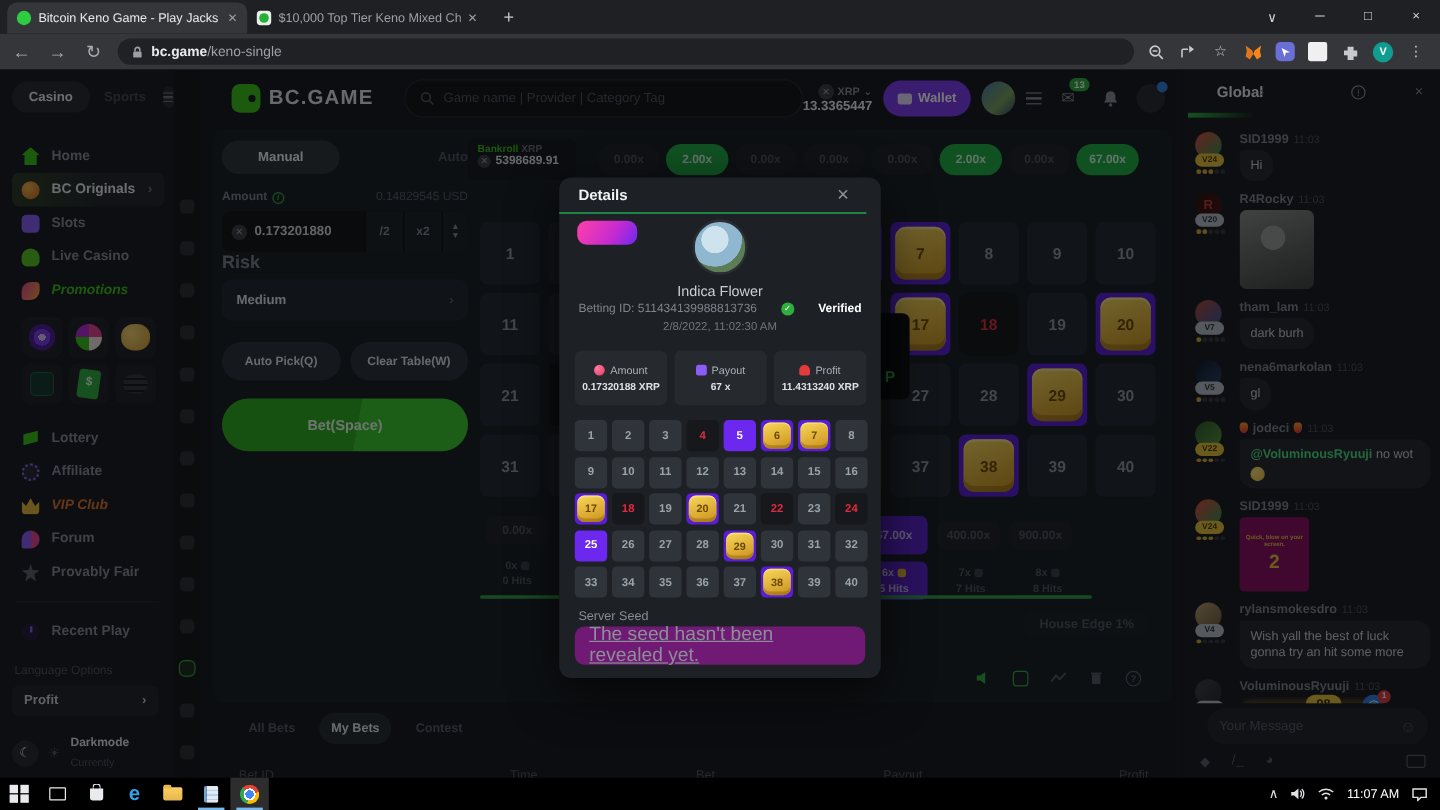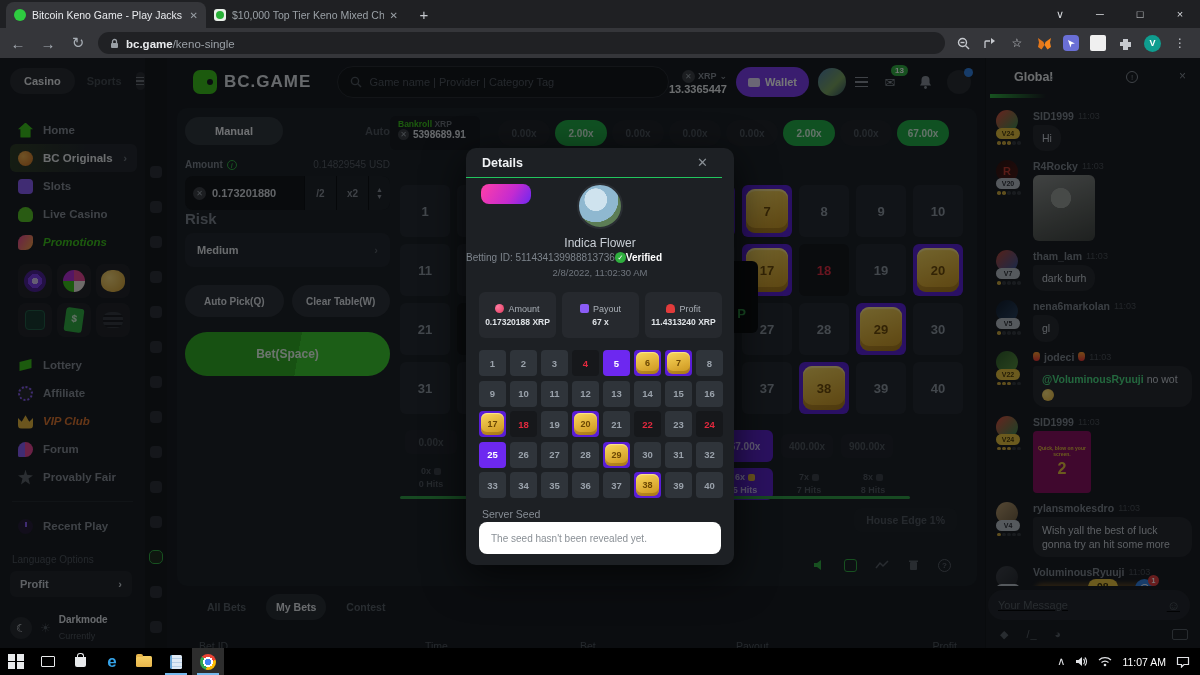--- a/index.html
+++ b/index.html
@@ -198,58 +198,58 @@
 .emoji-flushed { width:12px; height:12px; border-radius:50%; background:radial-gradient(circle at 35% 35%,#ffe27a,#e8b73a); flex:none; }
 .gifbox { width:62px; height:66px; border-radius:6px; background:radial-gradient(circle at 45% 35%,#9a9d98 0 18%,transparent 19%),linear-gradient(160deg,#8a8d8a,#5c5f5a 60%,#3f423e); }
 .cardbox { width:58px; height:62px; border-radius:4px; background:#8a0d5e; display:flex; flex-direction:column; align-items:center; justify-content:center; gap:3px; padding:4px; }
 .cardtxt { color:#e8c23a; font-size:5px; font-weight:bold; text-align:center; }
 .cardnum { color:#e8c23a; font-size:16px; font-weight:bold; }
 .rxwrap { position:relative; width:150px; height:26px; }
 .rblur { position:absolute; left:0; top:2px; width:120px; height:20px; background:#5c431f; border-radius:10px; filter:blur(2px); opacity:.85; }
 .rpill { position:absolute; left:55px; top:-2px; background:#e8c23a; border-radius:10px; padding:2px 9px; color:#3a2c05; font-weight:bold; font-size:10.5px; }
 .rat { position:absolute; left:102px; top:-2px; width:19px; height:19px; border-radius:50%; background:#2f7fe0; color:#fff; font-size:10px; font-weight:bold; text-align:center; line-height:19px; }
 .rbadge { position:absolute; top:-4px; right:-5px; width:11px; height:11px; border-radius:50%; background:#e23b3b; color:#fff; font-size:7px; font-weight:bold; text-align:center; line-height:11px; }
-.chat-input { position:absolute; left:2px; right:10px; bottom:28px; height:30px; background:#202328; border-radius:16px; display:flex; align-items:center; padding:0 10px;text-decoration:underline; }
+.chat-input { position:absolute; left:20px; right:10px; bottom:28px; height:30px; background:#202328; border-radius:16px; display:flex; align-items:center; padding:0 10px; }
 .chat-input input { flex:1; background:transparent; border:none; outline:none; color:#c8cdd3; font-size:11px; font-family:inherit; }
 .chat-input input::placeholder { color:#565c63; }
 .smiley { color:#565c63; font-size:13px; }
 .chat-foot { position:absolute; left:14px; right:12px; bottom:5px; height:18px; display:flex; align-items:center; gap:18px; }
 .cfi { color:#565c63; font-size:11px; }
 .cfi-kbd { margin-left:auto; width:16px; height:11px; border:1.5px solid #565c63; border-radius:2px; }
 
 
 .dim { position:absolute; inset:0; background:rgba(4,5,7,.55); z-index:40; }
 .modal { position:absolute; left:466px; top:90px; width:268px; height:417px; background:#1d2024; border-radius:10px; z-index:50; box-shadow:0 12px 40px rgba(0,0,0,.7); }
 .mod-head { position:absolute; top:0; left:0; right:12px; height:30px; border-bottom:1px solid #22c55e; }
 .mod-title { position:absolute; left:16px; top:8px; color:#f0f2f4; font-size:12.5px; font-weight:bold; }
 .mod-close { position:absolute; right:14px; top:7px; color:#8a9096; font-size:13px; }
 .banner-blob { position:absolute; left:15px; top:36px; width:50px; height:20px; border-radius:8px; background:linear-gradient(120deg,#ff3fa8,#c52bd0 60%,#6d28f0); }
 .mod-avatar { position:absolute; left:111px; top:35px; width:46px; height:46px; border-radius:50%; background:radial-gradient(circle at 40% 35%,#cfe3ee 0 30%,#8fb8d0 31% 60%,#5c7d55 61%); border:2px solid #2a2e33; }
 .mod-name { position:absolute; top:88px; left:0; right:0; text-align:center; color:#c9cfd6; font-size:12px; }
-.mod-betrow { position:absolute; top:104px; left:0; right:0; display:flex; align-items:center; justify-content:flex-start; gap:0; }
+.mod-betrow { position:absolute; top:104px; left:0; right:0; display:flex; align-items:center; justify-content:center; gap:20px; }
 .mod-bet { color:#7d848c; font-size:10px; }
 .vshield { width:11px; height:11px; border-radius:50%; background:#2fae3e; color:#fff; font-size:7px; text-align:center; line-height:11px; }
 .vtext { color:#fff; font-size:10px; font-weight:bold; }
 .mod-date { position:absolute; top:119px; left:0; right:0; text-align:center; color:#70767e; font-size:9.5px; }
 .stats { position:absolute; left:13px; top:144px; display:flex; gap:6px; }
 .stat { width:77px; height:46px; background:#26292e; border-radius:6px; display:flex; flex-direction:column; align-items:center; justify-content:center; gap:3px; }
 .stat-l { display:flex; align-items:center; gap:4px; color:#aab0b7; font-size:9px; }
 .stat-v { color:#dfe3e7; font-size:8.5px; font-weight:bold; }
 .sic { width:9px; height:9px; border-radius:2px; }
 .sic-coins { background:radial-gradient(circle at 30% 30%,#ff7aa0,#e23b5f); border-radius:50%; }
 .sic-card { background:#8b5cf6; }
 .sic-person { background:#e23b3b; border-radius:50% 50% 20% 20%; }
 .keno-modal { position:absolute; left:13px; top:202px; width:244px; height:150px; }
 .mc { position:absolute; width:27px; height:26px; border-radius:4px; background:#2f343a; color:#9aa2ab; font-weight:bold; font-size:9.5px; display:flex; align-items:center; justify-content:center; }
 .mc.red { background:#16181b; color:#e2293e; }
 .mc.sel { background:#6d28f0; color:#fff; }
 .mc.gold { background:#5a1dd6; }
 .mc .chip { inset:2px; border-radius:6px; font-size:9px; box-shadow:inset 0 1px 1px rgba(255,240,170,.7), inset 0 -3px 0 rgba(105,60,0,.3); }
 .seed-label { position:absolute; left:16px; top:360px; color:#878d95; font-size:10.5px; }
-.seed-box { position:absolute; left:13px; top:374px; width:242px; height:32px; background:#ffffff; border-radius:8px; display:flex; align-items:center; padding:0 12px; color:#8a9096; font-size:10px; }
+.seed-box { position:absolute; left:13px; top:374px; width:242px; height:32px; background:#701a75; border-radius:8px; display:flex; align-items:center; padding:0 12px; color:#8a9096; font-size:16px;text-decoration:underline; }
 
 
 .taskbar { position:absolute; bottom:0; left:0; right:0; height:27px; background:#000; display:flex; align-items:center; }
 .tb-ic { width:32px; height:27px; display:flex; align-items:center; justify-content:center; position:relative; }
 .tb-ic.open::after { content:""; position:absolute; bottom:0; left:5px; right:5px; height:2.5px; background:#76b9ed; }
 .tb-ic.active-app { background:#2d2d2d; }
 .startgrid { display:grid; grid-template-columns:7px 7px; gap:1.5px; }
 .startgrid i { height:7px; background:#e8eaec; }
 .taskview { width:14px; height:11px; border:1.5px solid #e8eaec; border-radius:1px; }
 .storebag { width:11px; height:10px; background:#e8eaec; border-radius:0 0 2px 2px; position:relative; }

